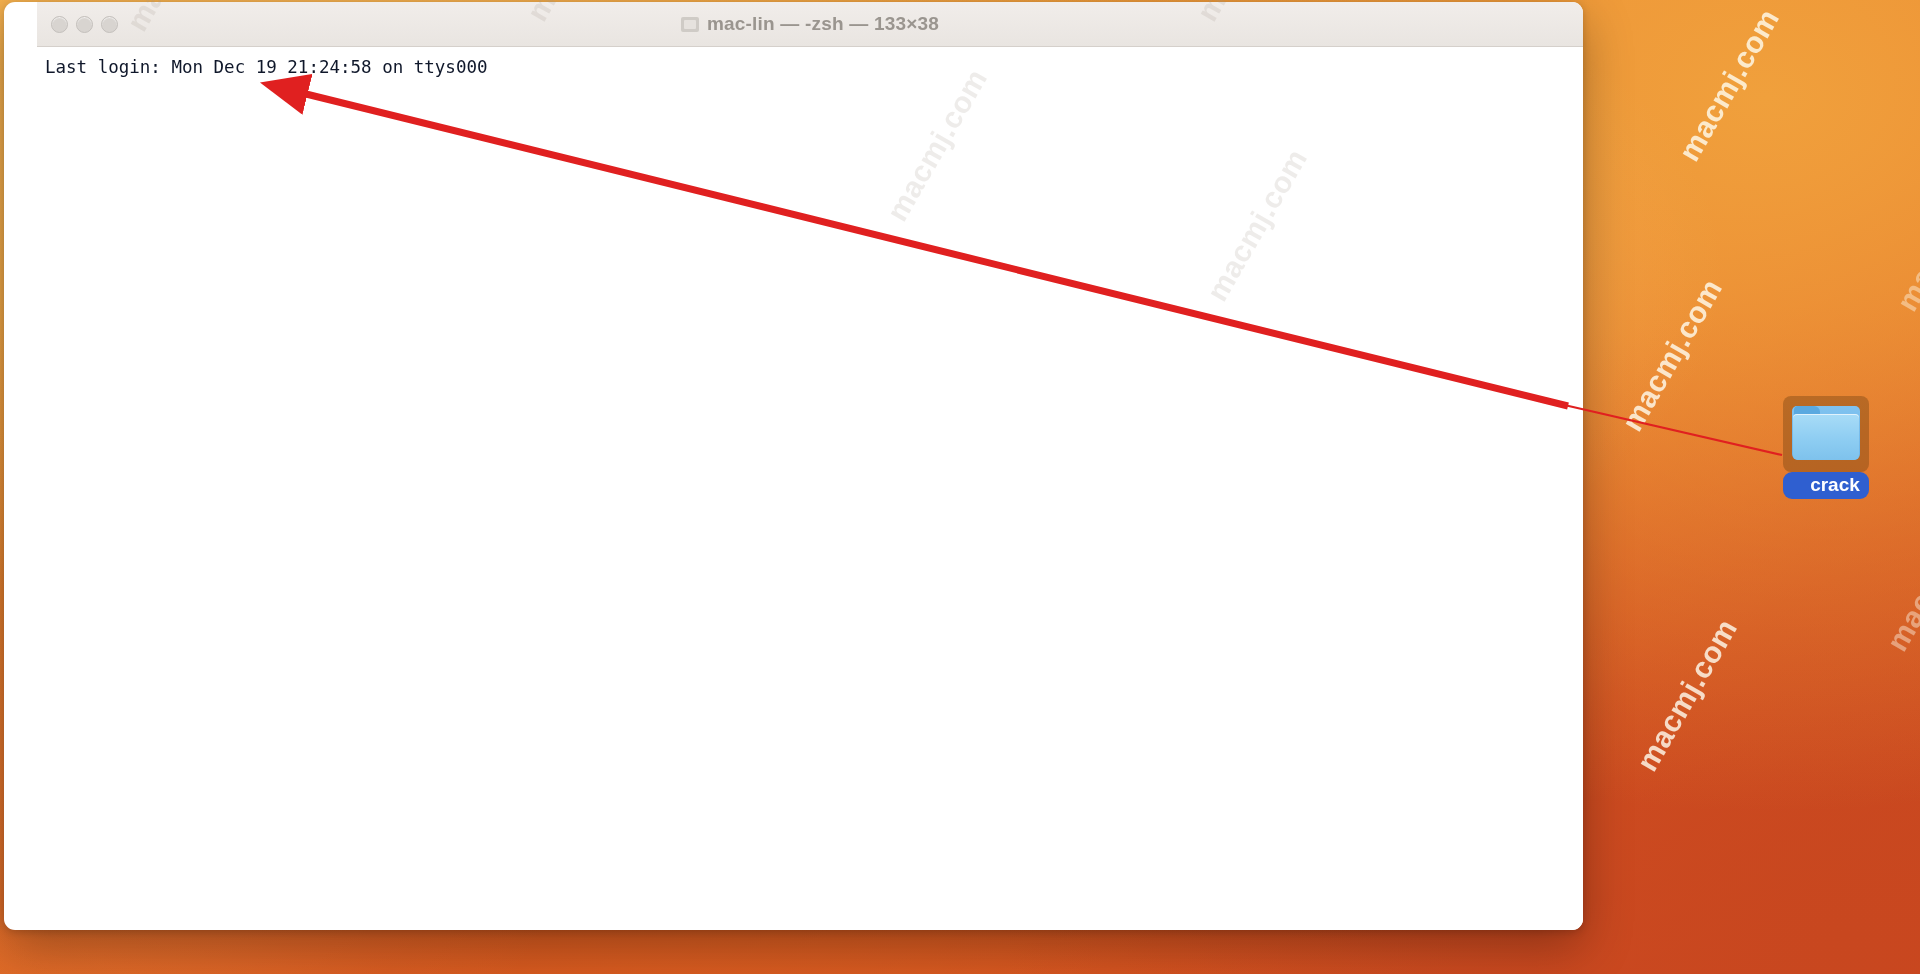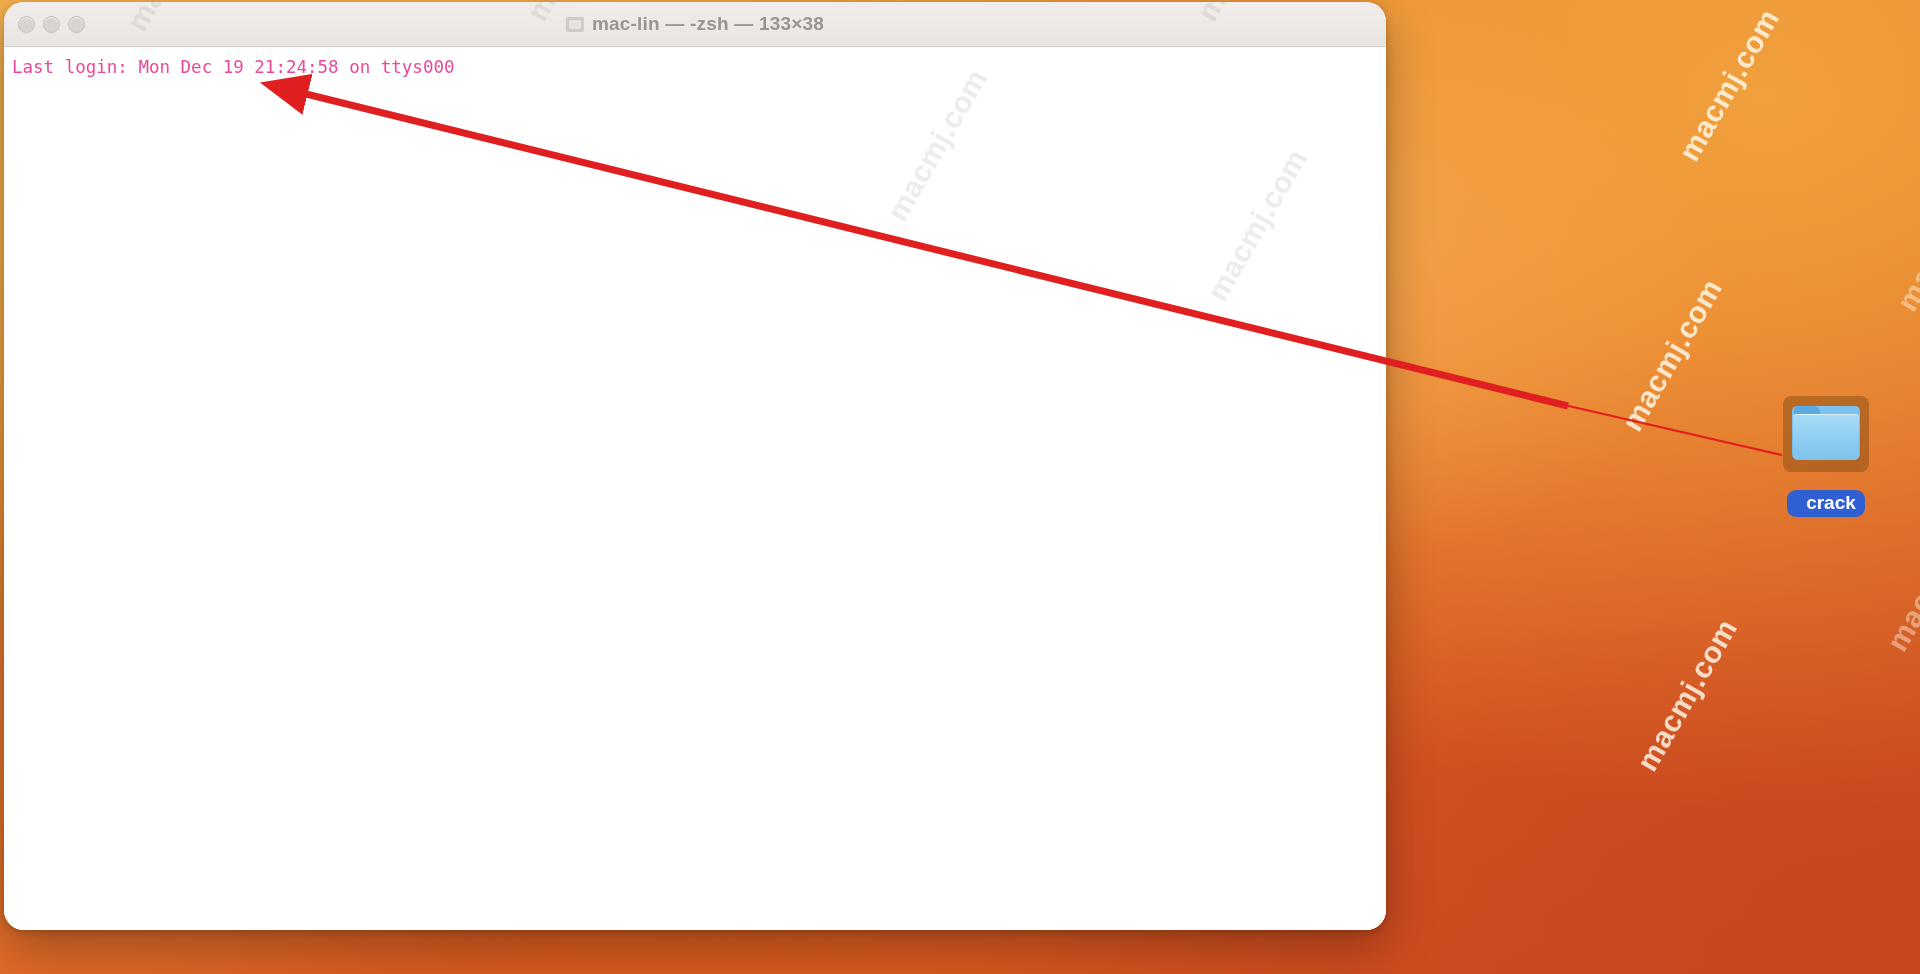--- a/index.html
+++ b/index.html
@@ -95,42 +95,43 @@
   .folder .front {
     position: absolute;
     left: 1px; top: 8px;
     width: 66px; height: 46px;
     border-radius: 4px 4px 5px 5px;
     background: linear-gradient(180deg, #a8dcf7 0%, #8ecdf2 55%, #7ec2ec 100%);
     box-shadow: inset 0 1px 0 rgba(255,255,255,0.65);
   }
   #icon-label {
     display: inline-block;
-    margin-top: 18px;
-    padding: 2px 9px 3px 19px;
+    margin-top: 0;
+    padding: 2px 9px 3px 27px;
     border-radius: 9px;
     background: #2f5fd0;
     color: #ffffff;
     font-size: 19px;
     font-weight: 700;
     font-family: "Liberation Sans", sans-serif;
     line-height: 1.15;
   }
 
   
   #terminal-window {
     position: absolute;
     left: 4px;
     top: 2px;
-    width: 1382px;
+    width: 1546px;
     height: 928px;
-    border-radius: 20px;
+    border-radius: 11px;
     overflow: hidden;
     background: #ffffff;
     box-shadow: 0 18px 50px rgba(0,0,0,0.30), 0 2px 8px rgba(0,0,0,0.18);
+    padding-left: 33px;
   }
   #titlebar {
     position: relative;
     height: 44px;
     background: linear-gradient(180deg, #f1edea 0%, #e9e5e1 100%);
     border-bottom: 1px solid #d5d0cb;
     display: flex;
     align-items: center;
   }
   #traffic-lights {
@@ -178,21 +179,21 @@
   #terminal-body {
     height: 884px;
     background: #ffffff;
     padding: 8px 10px 0 8px;
     box-sizing: border-box;
   }
   .term-line {
     font-family: "DejaVu Sans Mono", "Liberation Mono", monospace;
     font-size: 17.5px;
     line-height: 24px;
-    color: #ec4899;
+    color: #0f172a;
     white-space: pre;
   }
   .cursor-block {
     display: inline-block;
     width: 10px;
     height: 17px;
     vertical-align: -3px;
     border: 1px solid #555;
     background: transparent;
   }

